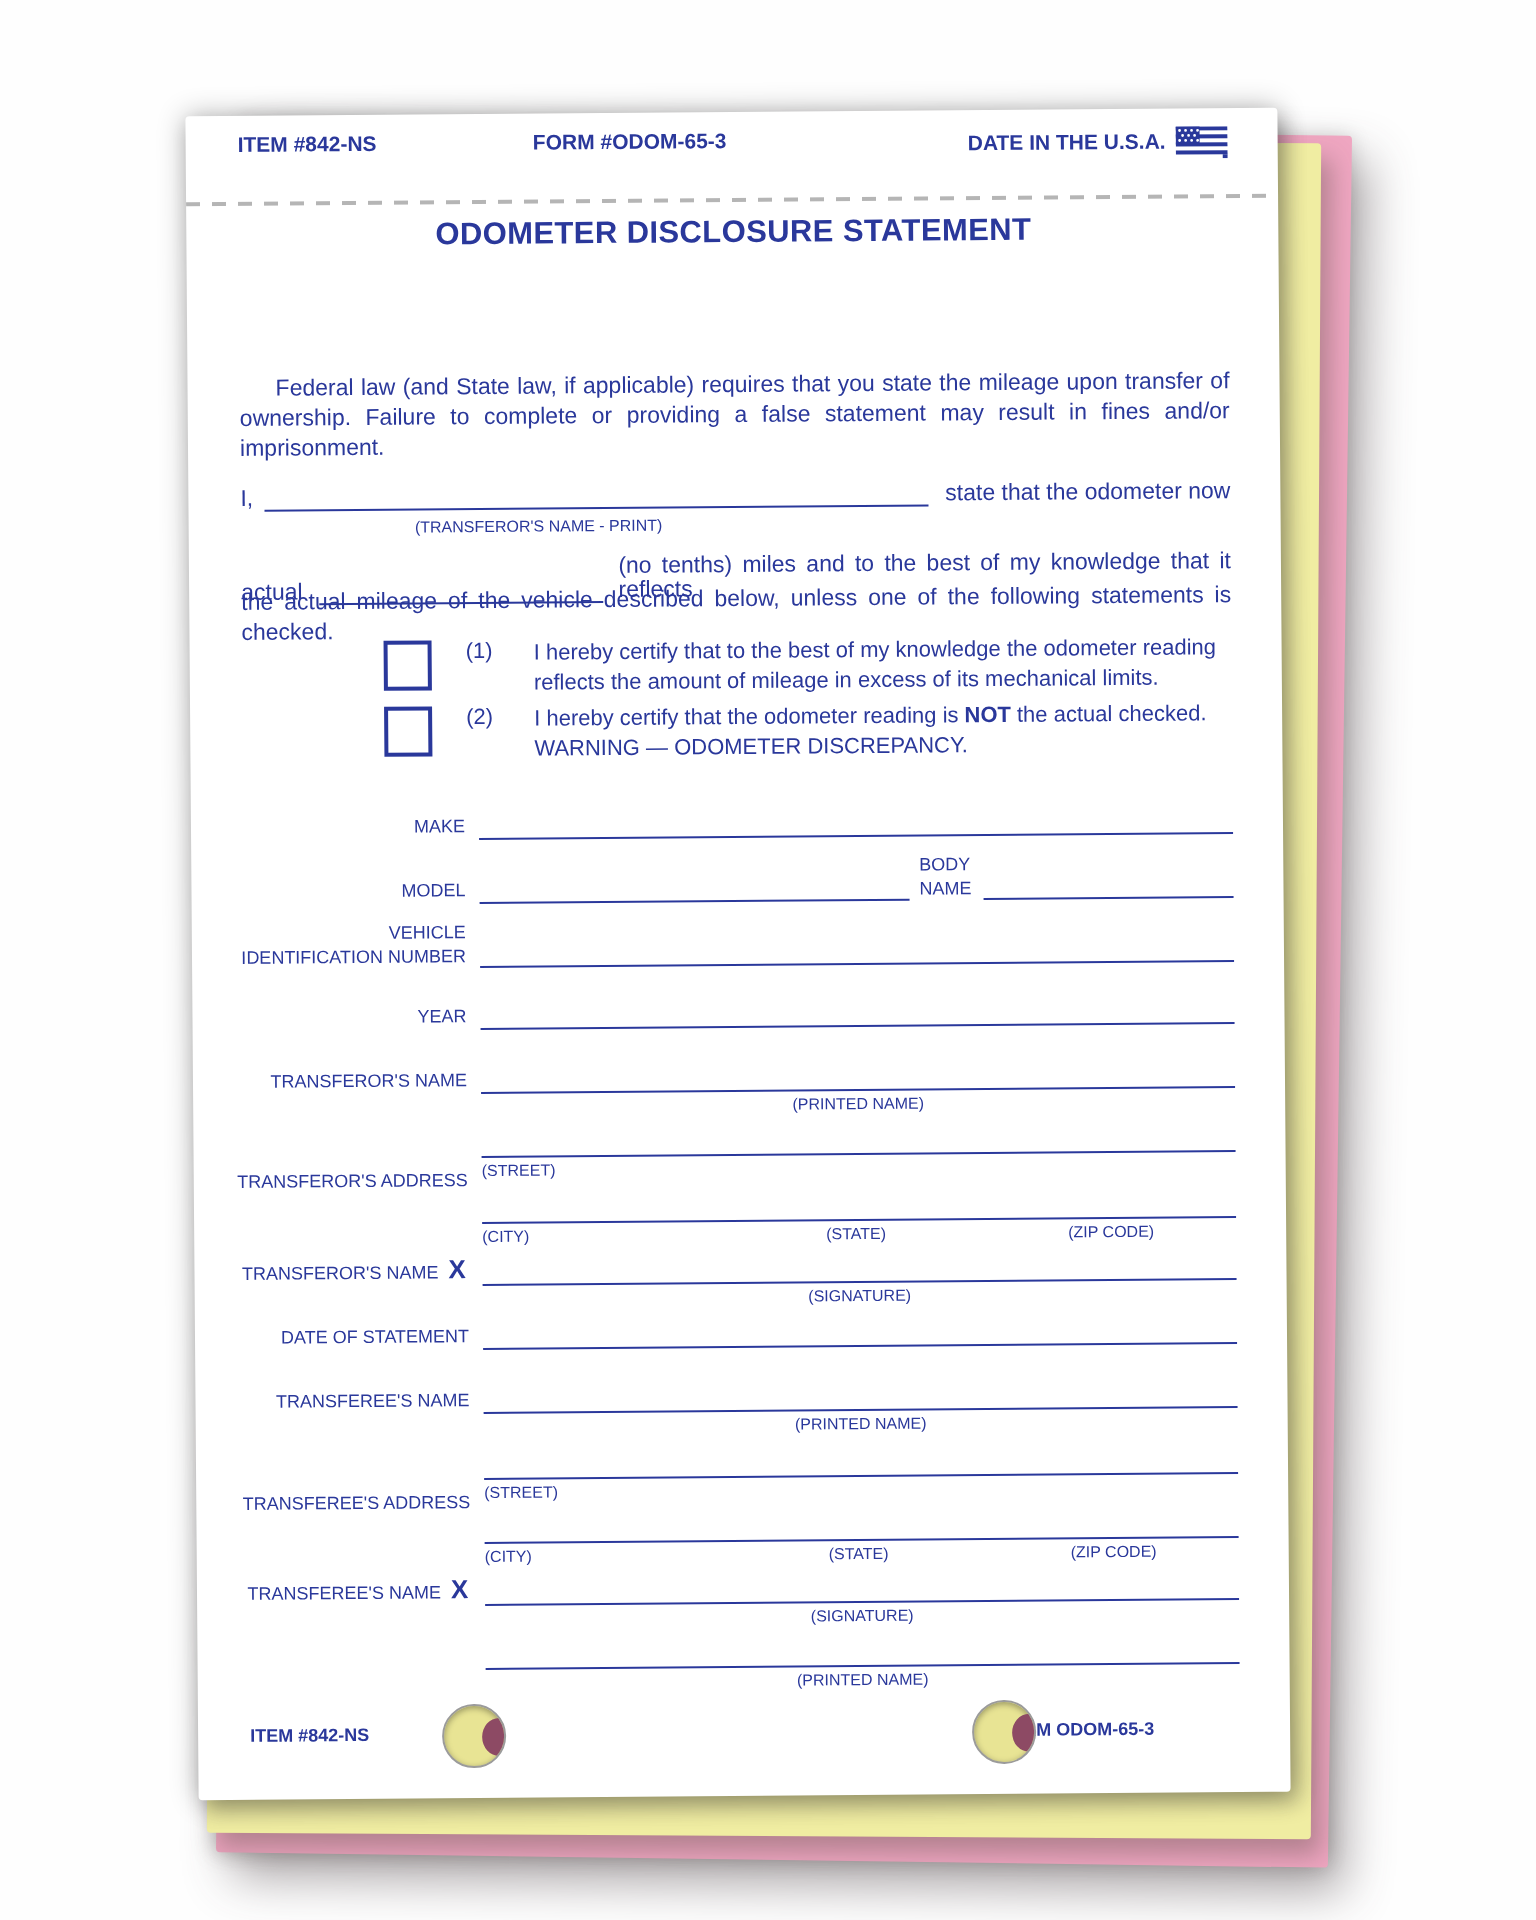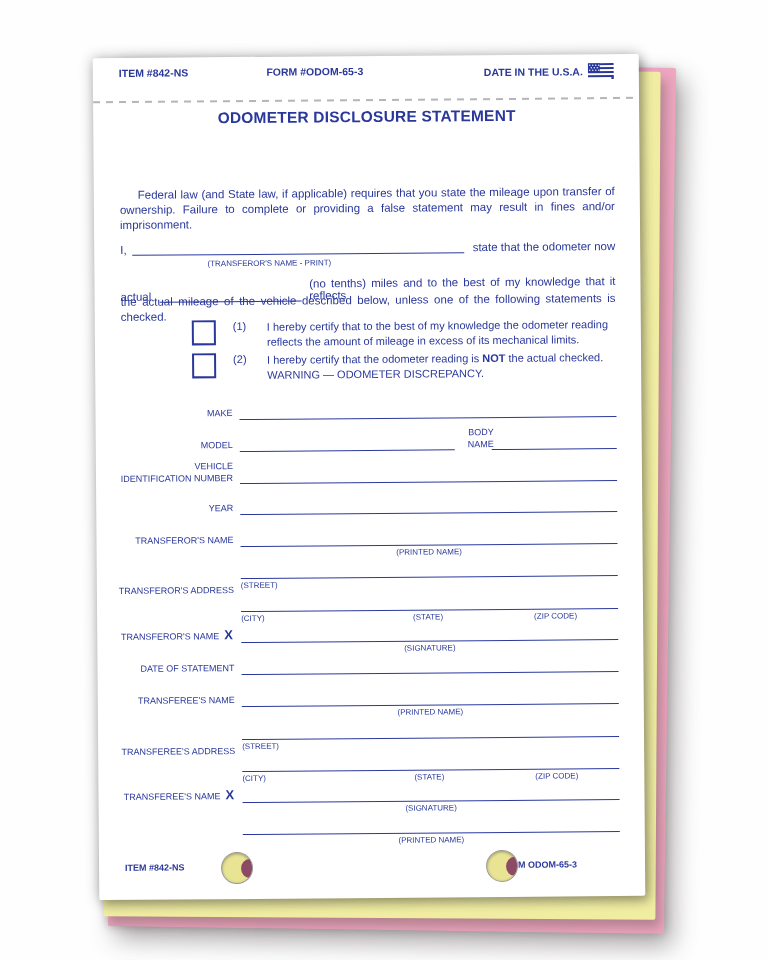--- a/index.html
+++ b/index.html
@@ -136,21 +136,21 @@
         <span>I hereby certify that the odometer reading is</span><span style="font-weight:bold;margin:0 3px;">NOT</span><span>the actual checked.</span>
       </div>
       <div>WARNING — ODOMETER DISCREPANCY.</div>
     </div>
 
     <div class="abs flabel" style="left:0;width:137px;top:350px;">MAKE</div>
     <div class="rule" style="left:144px;width:377px;top:362px;"></div>
 
     <div class="abs flabel" style="left:0;width:137px;top:382px;">MODEL</div>
     <div class="rule" style="left:144px;width:215px;top:394px;"></div>
-    <div class="abs flabel" style="left:364px;width:34px;top:371px;text-align:right;">
+    <div class="abs flabel" style="left:364px;width:34px;top:371px;text-align:left;">
       <div>BODY</div>
       <div>NAME</div>
     </div>
     <div class="rule" style="left:396px;width:125px;top:394px;"></div>
 
     <div class="abs flabel" style="left:0;width:137px;top:403px;">
       <div>VEHICLE</div>
       <div>IDENTIFICATION NUMBER</div>
     </div>
     <div class="rule" style="left:144px;width:377px;top:426px;"></div>

